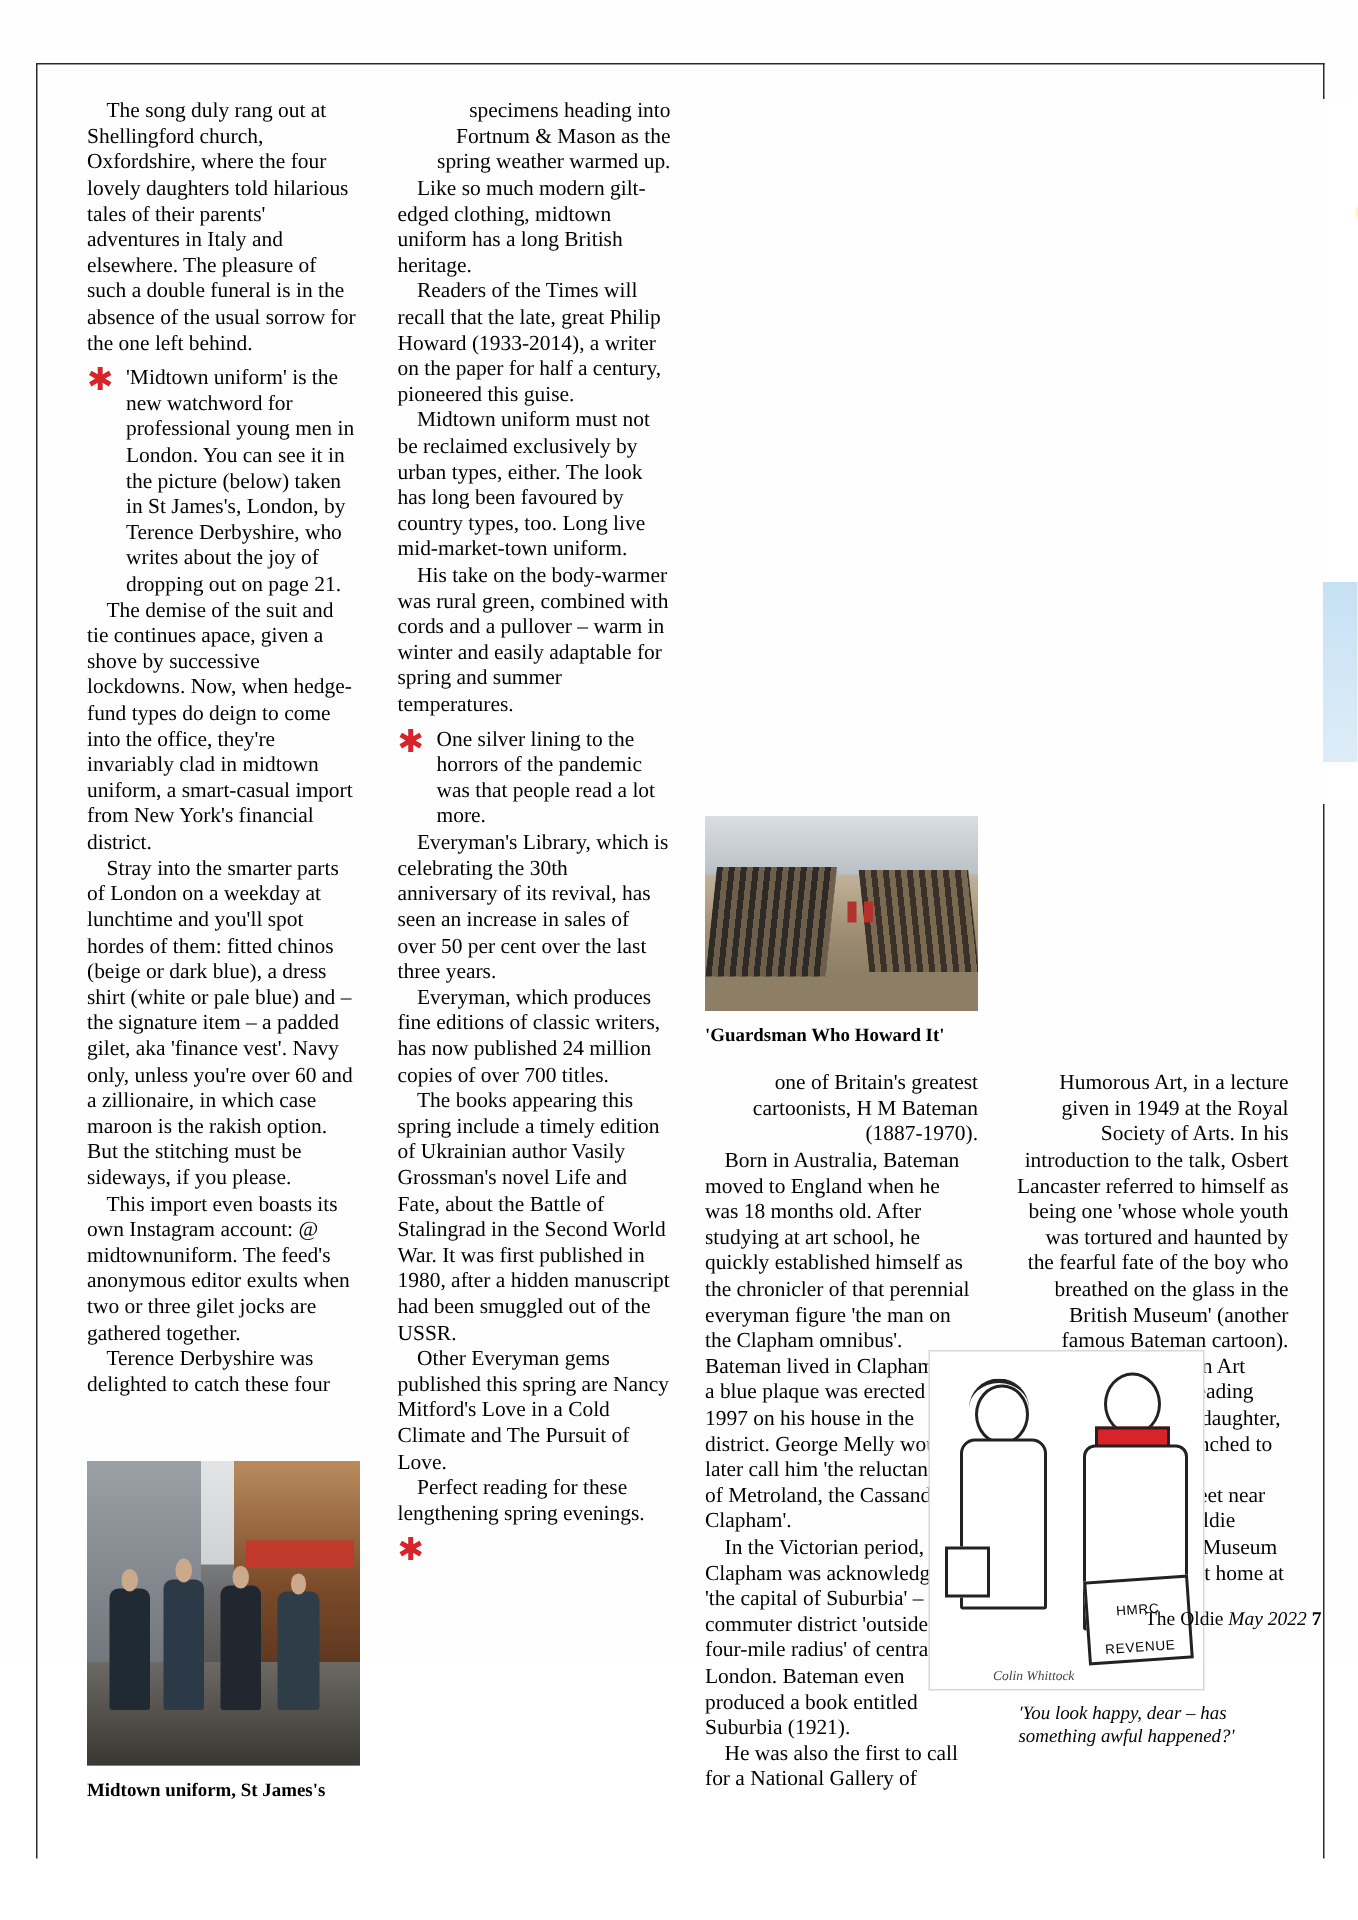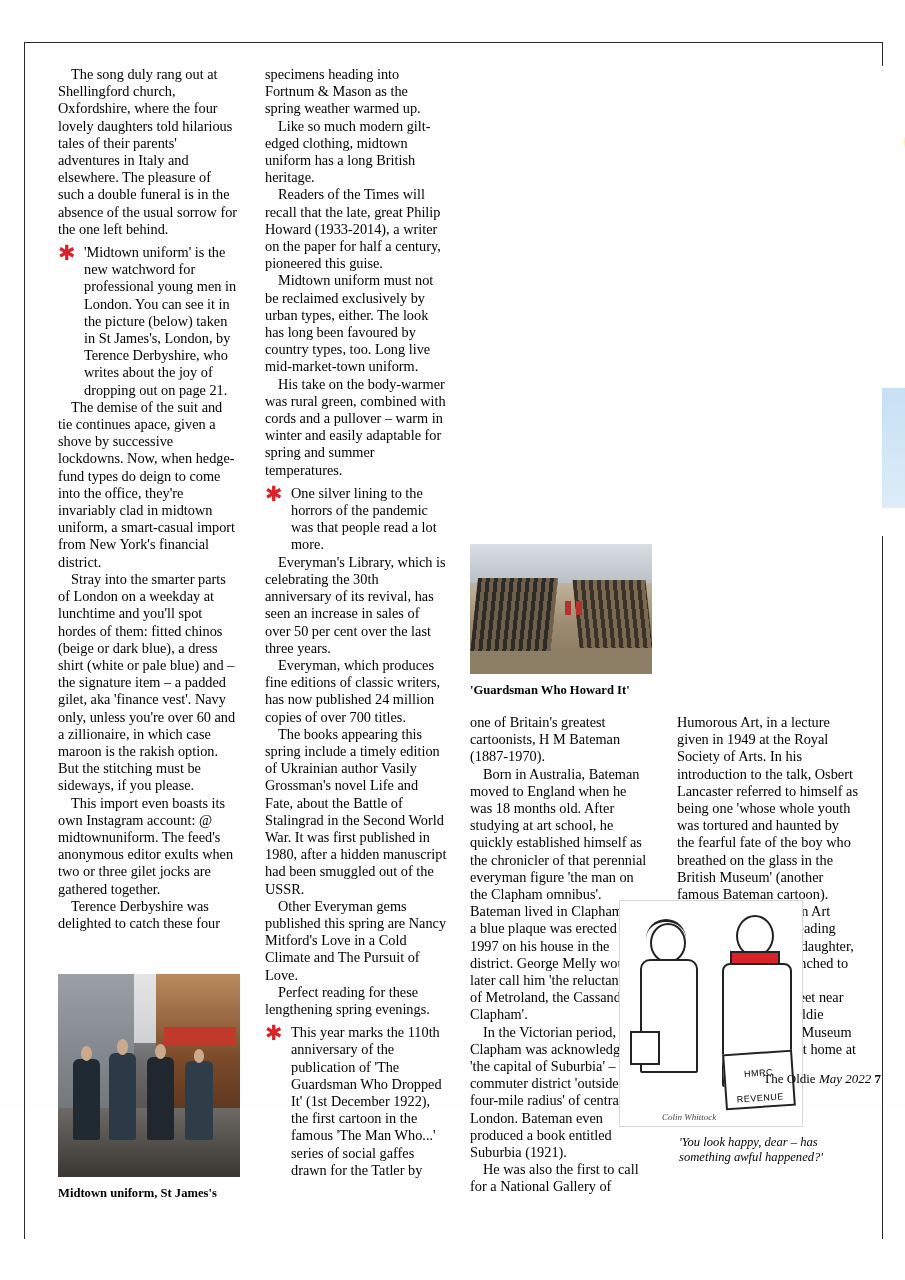--- a/index.html
+++ b/index.html
@@ -52,21 +52,21 @@
   .col4 { left: 619px; }
 
   p {
     margin: 0;
     font-size: 14.3px;
     line-height: 17.2px;
     text-align: left;
     text-indent: 13px;
     hyphens: none;
   }
-  p.noindent { text-indent: 0; }
+  p.noindent { text-indent: 0; text-align: right; }
   .it { font-style: italic; }
 
   
   .bullet {
     position: relative;
     padding-left: 26px;
     text-indent: 0;
   }
   .bullet .star {
     position: absolute;
@@ -330,21 +330,20 @@
       </p>
 
       <p>Everyman's Library, which is celebrating the 30th anniversary of its revival, has seen an increase in sales of over 50 per cent over the last three years.</p>
       <p>Everyman, which produces fine editions of classic writers, has now published 24 million copies of over 700 titles.</p>
       <p>The books appearing this spring include a timely edition of Ukrainian author Vasily Grossman's novel Life and Fate, about the Battle of Stalingrad in the Second World War. It was first published in 1980, after a hidden manuscript had been smuggled out of the USSR.</p>
       <p>Other Everyman gems published this spring are Nancy Mitford's Love in a Cold Climate and The Pursuit of Love.</p>
       <p>Perfect reading for these lengthening spring evenings.</p>
 
       <p class="bullet" style="margin-top:6px;">
         <span class="star">✱</span>
-        <span>This year marks the 110th anniversary of the publication of 'The Guardsman Who Dropped It' (1st December 1922), the first cartoon in the famous 'The Man Who...' series of social gaffes drawn for the Tatler by</span>
       </p>
     </div>
 
     <div class="col col3">
 
       <div class="cartoon-top">
         <div class="cloud-yellow"></div>
 
         <div class="water"></div>
 

